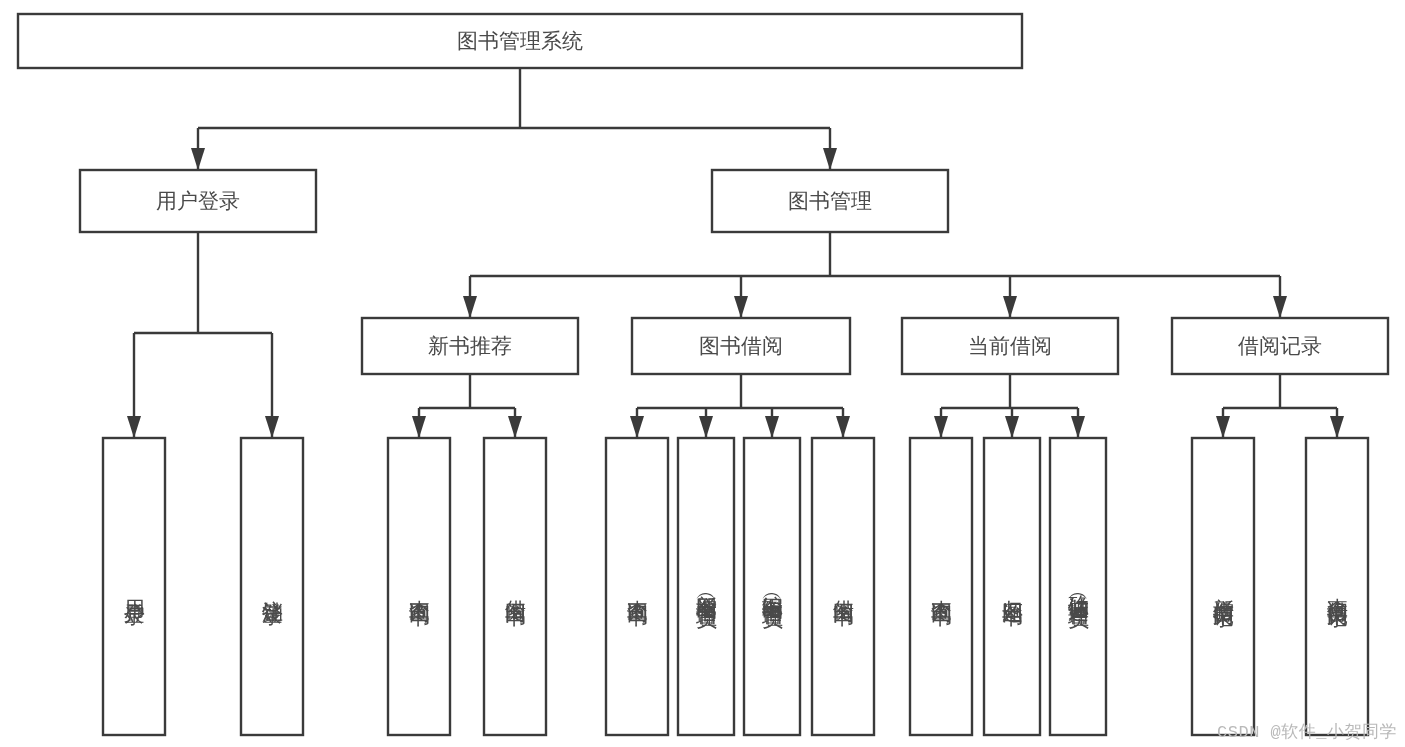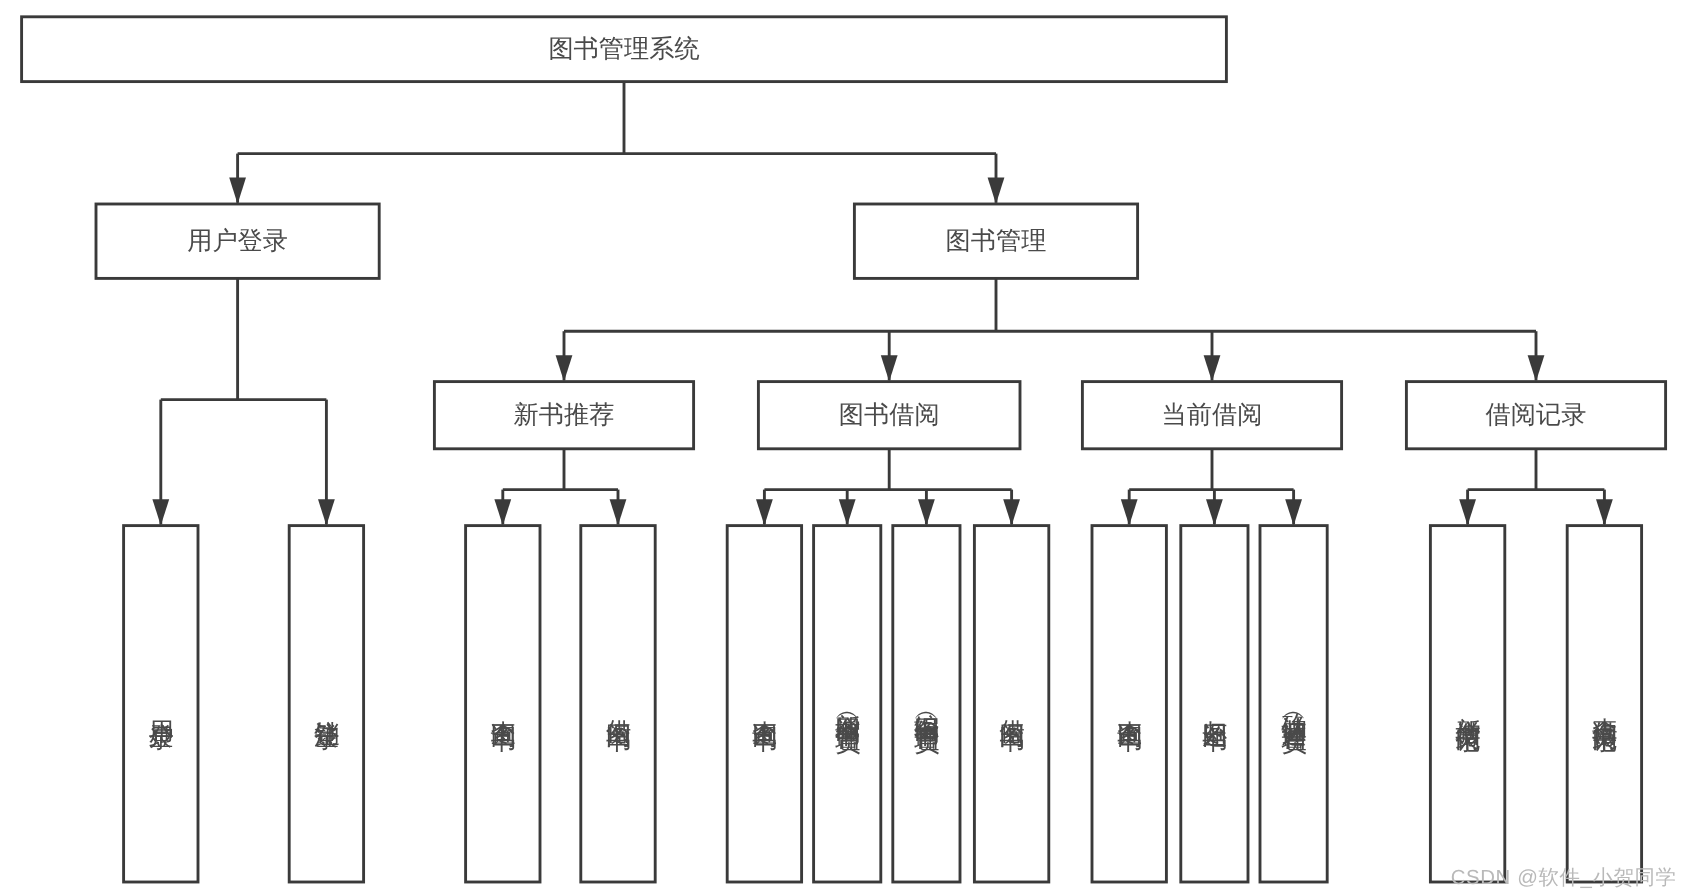--- a/index.html
+++ b/index.html
@@ -64,21 +64,21 @@
     font-size: 21px;
     line-height: 1.28;
     letter-spacing: 2px;
     color: #4a4a4a;
     white-space: nowrap;
   }
   .watermark {
     position: absolute;
     right: 8px;
     bottom: 4px;
-    font-family: Liberation Sans, sans-serif;
+    font-family: Liberation Mono, monospace;
     font-size: 17px;
     color: #b9b9b9;
     letter-spacing: 0.5px;
     user-select: none;
   }
 </style>
 </head>
 <body>
 
 <div id="diagram-root">

